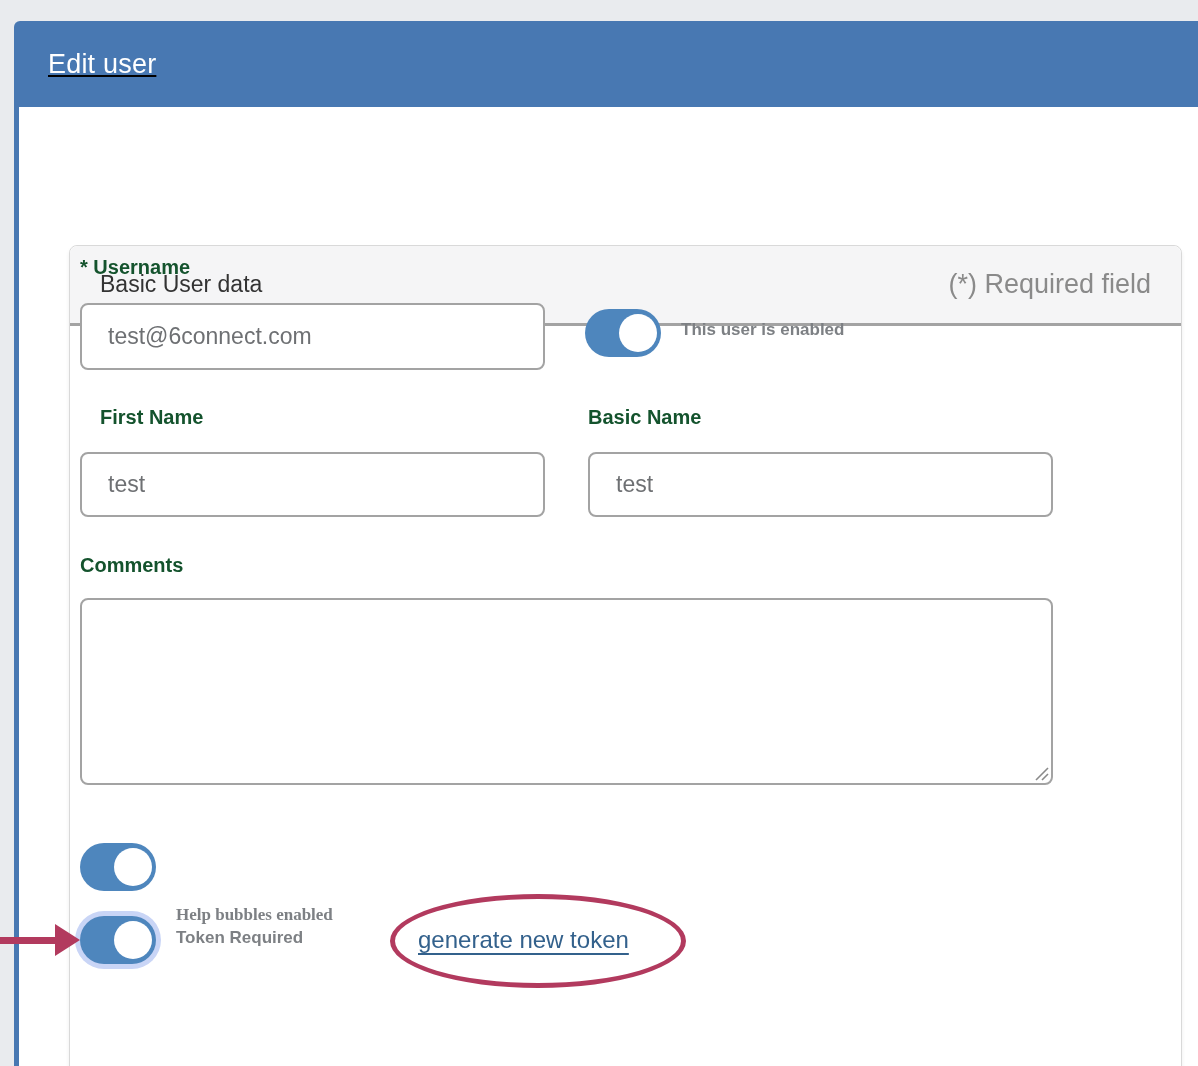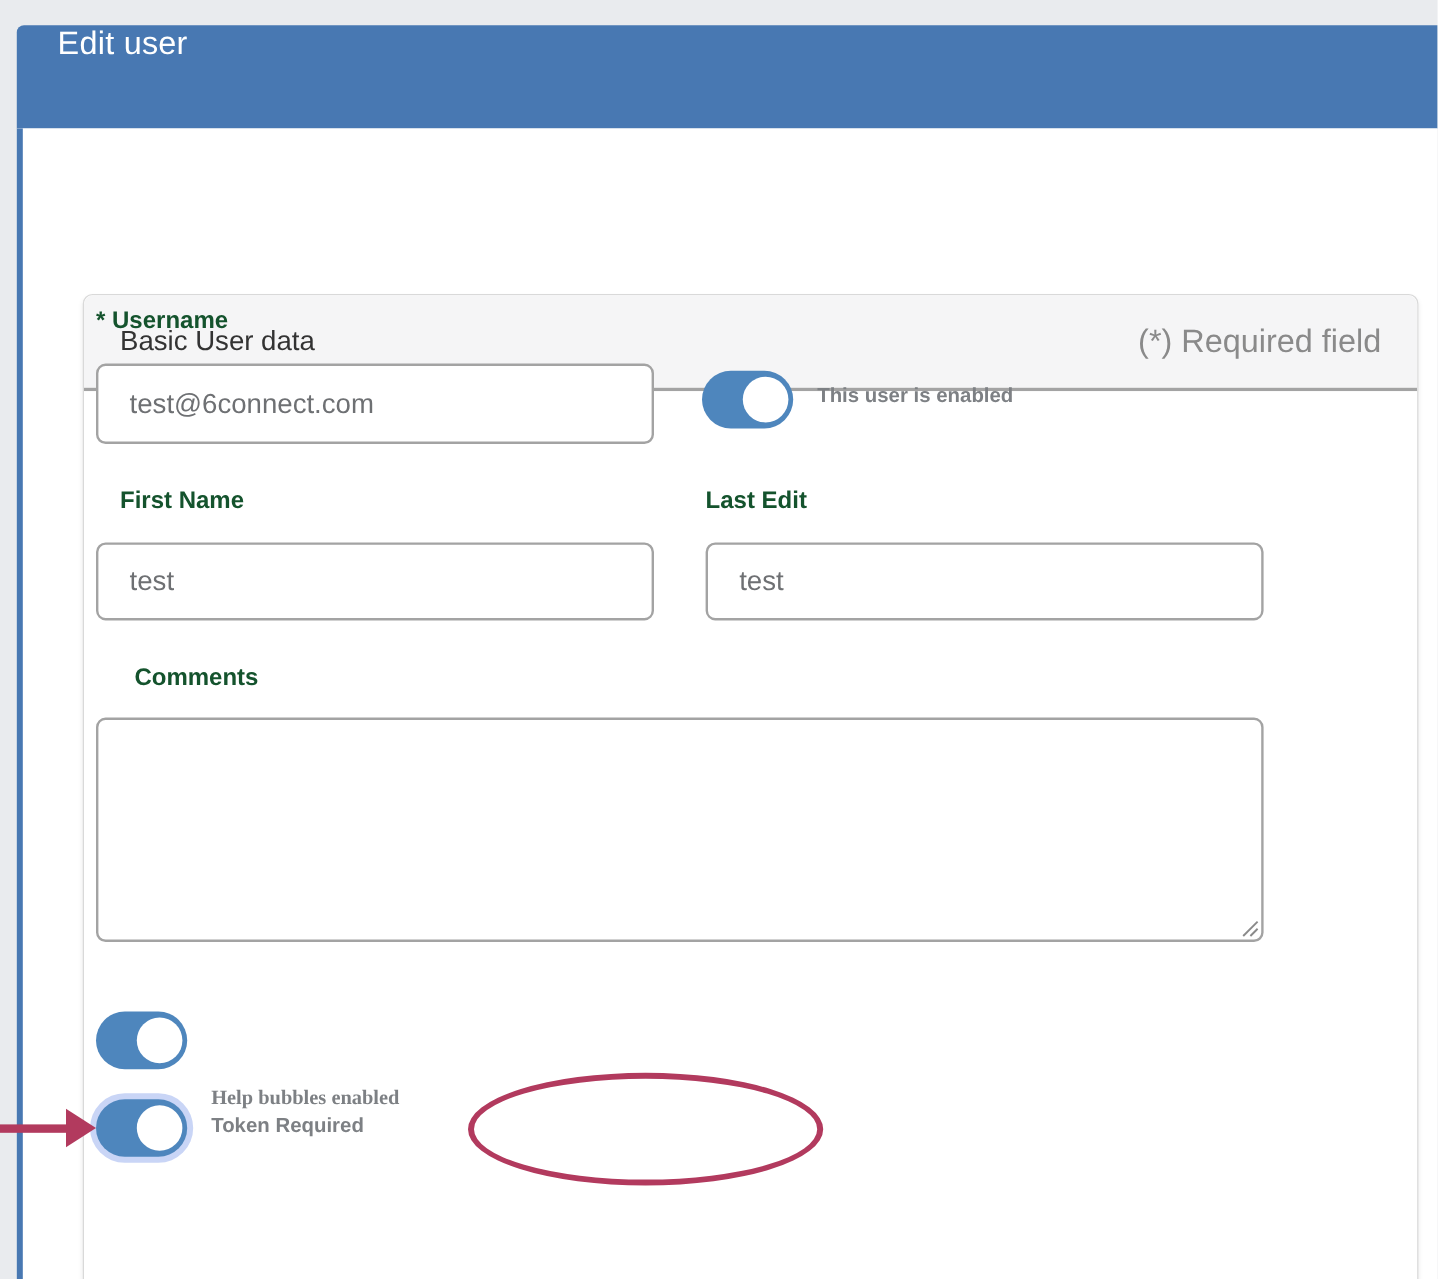--- a/index.html
+++ b/index.html
@@ -18,22 +18,23 @@
     font-family:"Liberation Sans", sans-serif;
     position:relative;
   }
   .stage{position:absolute;inset:0;}
 
   
   .modal-header{
     position:absolute;left:14px;top:21px;width:1184px;height:86px;
     background:var(--header-blue);
     border-radius:6px 0 0 0;
-    display:flex;align-items:flex-start;
+    display:flex;align-items:center;
     padding-left:34px;
+    text-decoration:underline;
   }
   .modal-title{
     color:#ffffff;font-size:27px;font-weight:500;letter-spacing:.2px;
   }
 
   
   .modal-body{
     position:absolute;left:14px;top:107px;width:1184px;height:959px;
     background:#ffffff;
     border-left:5px solid var(--header-blue);
@@ -147,39 +148,40 @@
 
   <label class="field-label" style="left:80px;top:256px;">* Username</label>
   <input class="text-input" style="left: 80px; top: 303px; width: 465px; height: 67px;" value="test@6connect.com">
 
   <div class="toggle" style="left:585px;top:309px;">
     <div class="knob"></div>
   </div>
   <span class="toggle-label" style="left:681px;top:320px;">This user is enabled</span>
 
   <label class="field-label" style="left:80px;top:406px;margin-left:20px;">First Name</label>
-  <label class="field-label" style="left:588px;top:406px;">Last Edit</label>
+  <label class="field-label" style="left:588px;top:406px;">Basic Name</label>
   <input class="text-input" style="left: 80px; top: 452px; width: 465px; height: 65px;" value="test">
   <input class="text-input" style="left: 588px; top: 452px; width: 465px; height: 65px;" value="test">
 
-  <label class="field-label" style="left:80px;top:554px;margin-left:32px;">Comments</label>
+  <label class="field-label" style="left:80px;top:554px;">Comments</label>
   <textarea class="text-input" style="left: 80px; top: 598px; width: 973px; height: 187px;"></textarea>
   <svg class="resize-handle" style="left:1033px;top:765px;" viewBox="0 0 18 18">
     <line x1="3" y1="15" x2="15" y2="3" stroke="#8a8a8a" stroke-width="1.6"></line>
     <line x1="9" y1="15" x2="15" y2="9" stroke="#8a8a8a" stroke-width="1.6"></line>
   </svg>
 
   <div class="toggle" style="left:80px;top:843px;">
     <div class="knob"></div>
   </div>
   <span class="toggle-label" style="left:176px;top:905px;font-family:Liberation Serif, serif;">Help bubbles enabled</span>
 
   <div class="toggle focused" style="left:80px;top:916px;">
     <div class="knob"></div>
   </div>
   <span class="toggle-label" style="left:176px;top:928px;">Token Required</span>
 
+  <a class="link" style="left:418px;top:926px;">generate new token</a>
 
   <div class="annotation-ellipse"></div>
   <div class="annotation-arrow-line"></div>
   <div class="annotation-arrow-head"></div>
 
 </div>
 
 </body></html>

